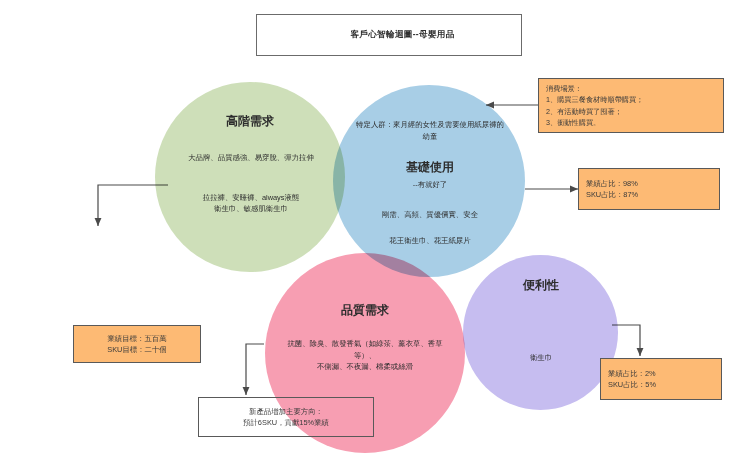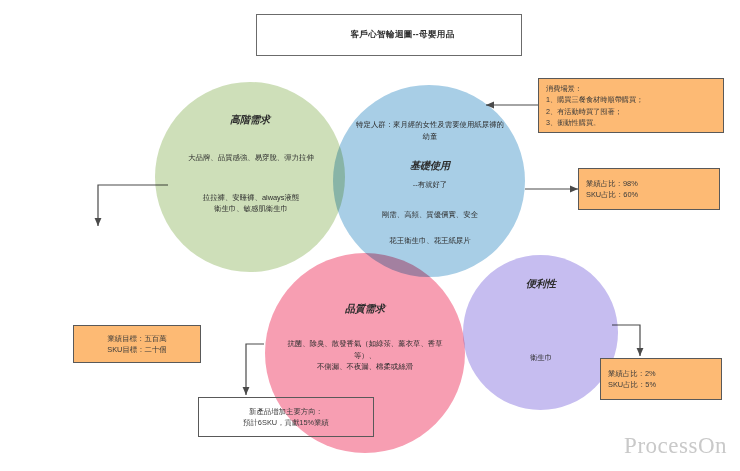--- a/index.html
+++ b/index.html
@@ -63,21 +63,21 @@
     background:#c6bdf0;
   }
 
   
   .venn-text{
     position:absolute;
     text-align:center;
     color:#2d2d2d;
     white-space:pre-line;
   }
-  .venn-head{font-weight:bold;font-size:10px;font-style:italic;}
+  .venn-head{font-weight:bold;font-size:12px;}
   .venn-body{font-size:7.4px;line-height:11px;}
 
   #g-head{left:195px;top:113px;width:110px;}
   #g-body1{left:165px;top:152px;width:172px;}
   #g-body2{left:178px;top:192px;width:146px;}
 
   #b-top{left:342px;top:119px;width:176px;line-height:11.5px;}
   #b-head{left:382px;top:159px;width:96px;}
   #b-sub{left:382px;top:179px;width:96px;}
   #b-body1{left:347px;top:209px;width:166px;}
@@ -164,34 +164,33 @@
 
   <div class="box opaque left" id="box-scene">
     <div class="line">消費場景：</div>
     <div class="line">1、購買三餐食材時順帶購買；</div>
     <div class="line">2、有活動時買了囤著；</div>
     <div class="line">3、衝動性購買。</div>
   </div>
 
   <div class="box opaque left" id="box-res-top">
     <div class="line">業績占比：98%</div>
-    <div class="line">SKU占比：60%</div>
+    <div class="line">SKU占比：87%</div>
   </div>
 
   <div class="box opaque left" id="box-res-bot">
     <div class="line">業績占比：2%</div>
     <div class="line">SKU占比：5%</div>
   </div>
 
 
   <div class="box opaque center" id="box-goal">
     <div class="line">業績目標：五百萬</div>
     <div class="line">SKU目標：二十個</div>
   </div>
 
   <div class="box center" id="box-newprod-bottom">
     <div class="line">新產品增加主要方向：</div>
     <div class="line">預計6SKU，貢獻15%業績</div>
   </div>
 
-  <div id="watermark">ProcessOn</div>
 
 </div>
 
 </body></html>

